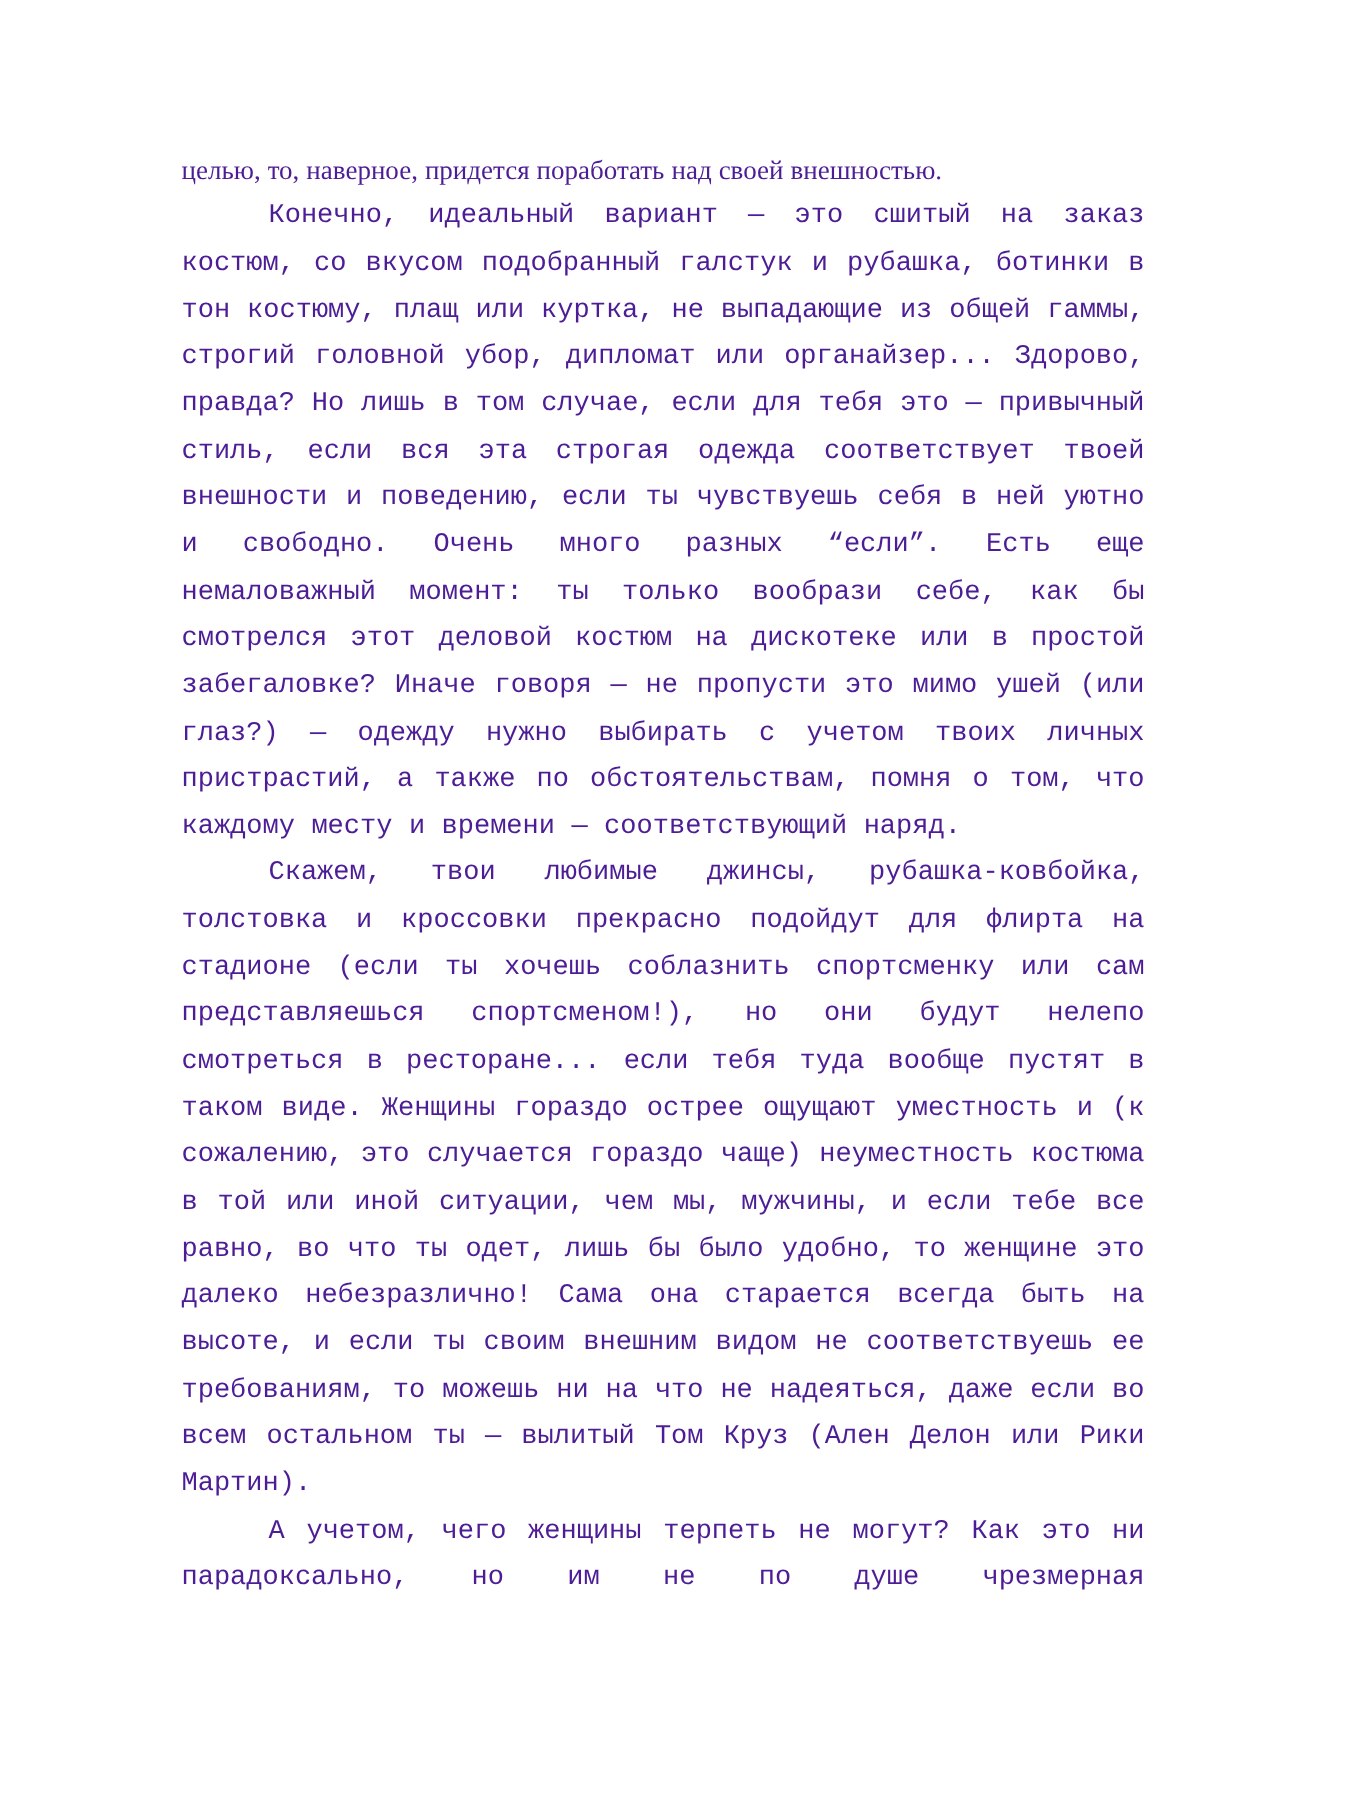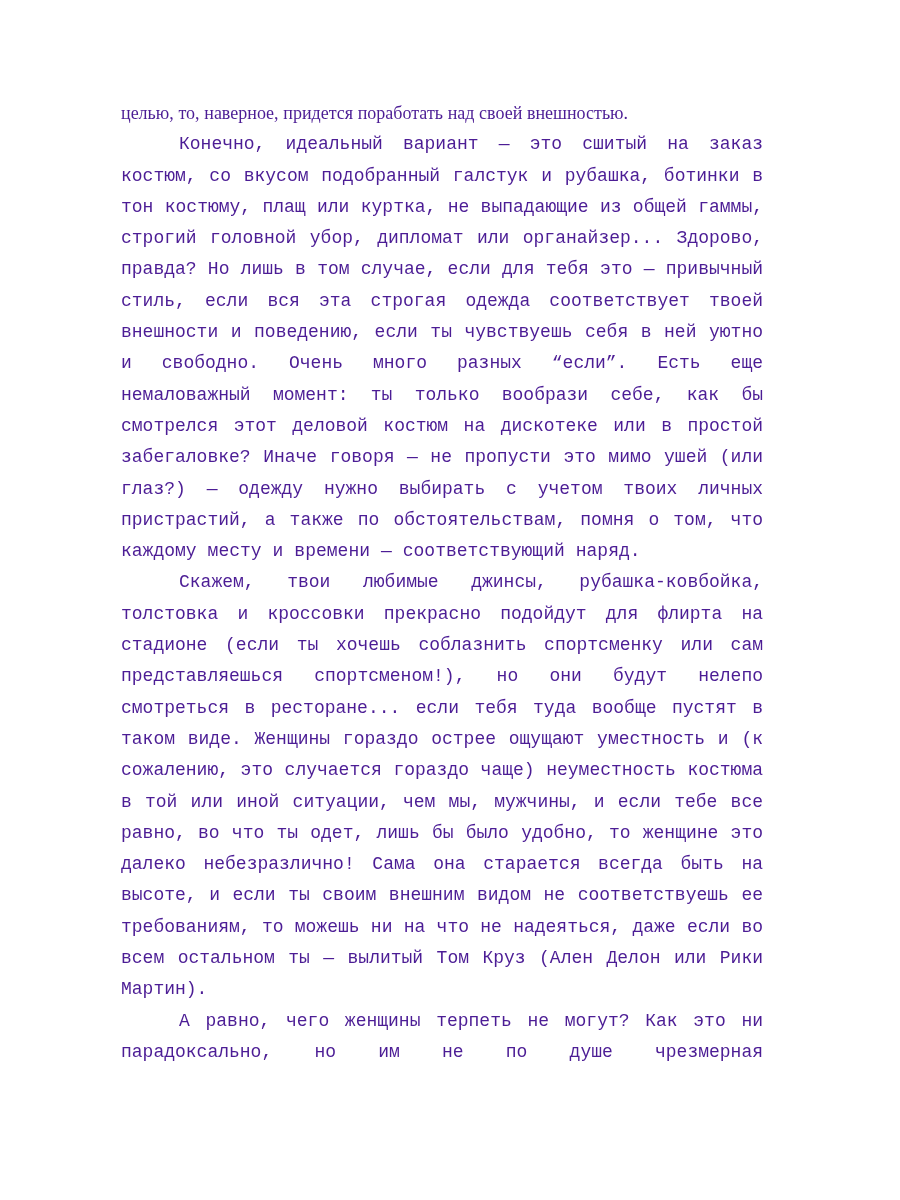--- a/index.html
+++ b/index.html
@@ -70,17 +70,17 @@
 <div class="page">
 
   <div class="text-column">
 
     <p class="para continuation closed">целью, то, наверное, придется поработать над своей внешностью.</p>
 
     <p class="para indented closed">Конечно, идеальный вариант — это сшитый на заказ костюм, со вкусом подобранный галстук и рубашка, ботинки в тон костюму, плащ или куртка, не выпадающие из общей гаммы, строгий головной убор, дипломат или органайзер... Здорово, правда? Но лишь в том случае, если для тебя это — привычный стиль, если вся эта строгая одежда соответствует твоей внешности и поведению, если ты чувствуешь себя в ней уютно и свободно. Очень много разных “если”. Есть еще немаловажный момент: ты только вообрази себе, как бы смотрелся этот деловой костюм на дискотеке или в простой забегаловке? Иначе говоря — не пропусти это мимо ушей (или глаз?) — одежду нужно выбирать с учетом твоих личных пристрастий, а также по обстоятельствам, помня о том, что каждому месту и времени — соответствующий наряд.</p>
 
     <p class="para indented closed">Скажем, твои любимые джинсы, рубашка-ковбойка, толстовка и кроссовки прекрасно подойдут для флирта на стадионе (если ты хочешь соблазнить спортсменку или сам представляешься спортсменом!), но они будут нелепо смотреться в ресторане... если тебя туда вообще пустят в таком виде. Женщины гораздо острее ощущают уместность и (к сожалению, это случается гораздо чаще) неуместность костюма в той или иной ситуации, чем мы, мужчины, и если тебе все равно, во что ты одет, лишь бы было удобно, то женщине это далеко небезразлично! Сама она старается всегда быть на высоте, и если ты своим внешним видом не соответствуешь ее требованиям, то можешь ни на что не надеяться, даже если во всем остальном ты — вылитый Том Круз (Ален Делон или Рики Мартин).</p>
 
-    <p class="para indented cut-off">А равно, чего женщины терпеть не могут? Как это ни парадоксально, но им не по душе чрезмерная</p>
+    <p class="para indented cut-off">А учетом, чего женщины терпеть не могут? Как это ни парадоксально, но им не по душе чрезмерная</p>
 
   </div>
 
 </div>
 
 </body></html>

